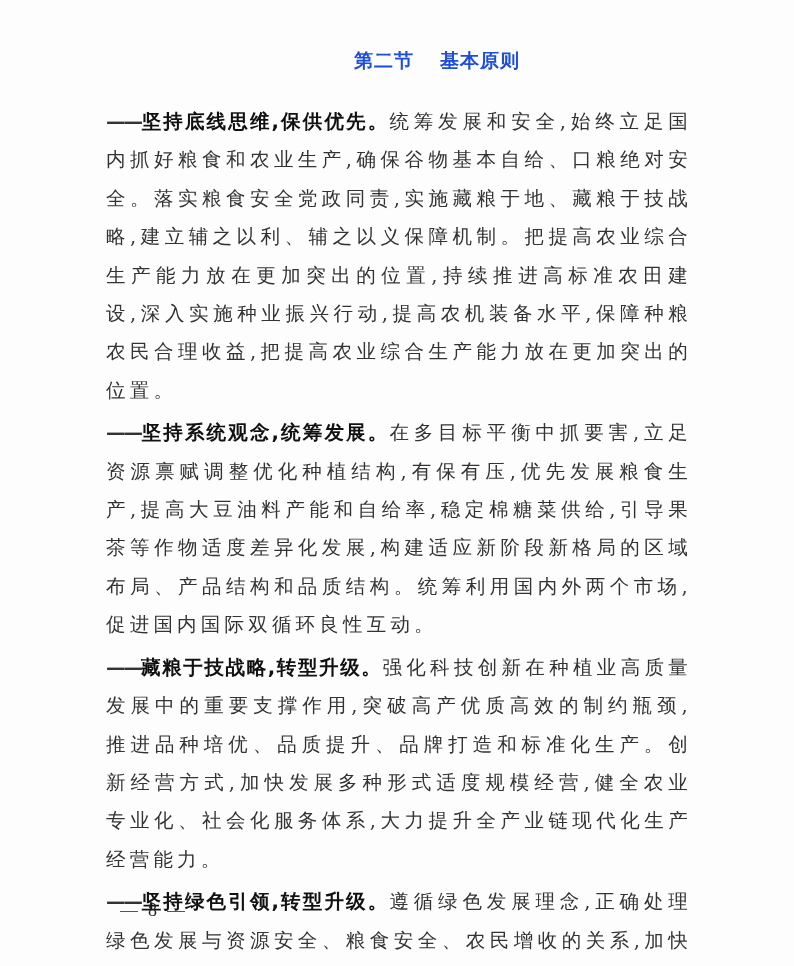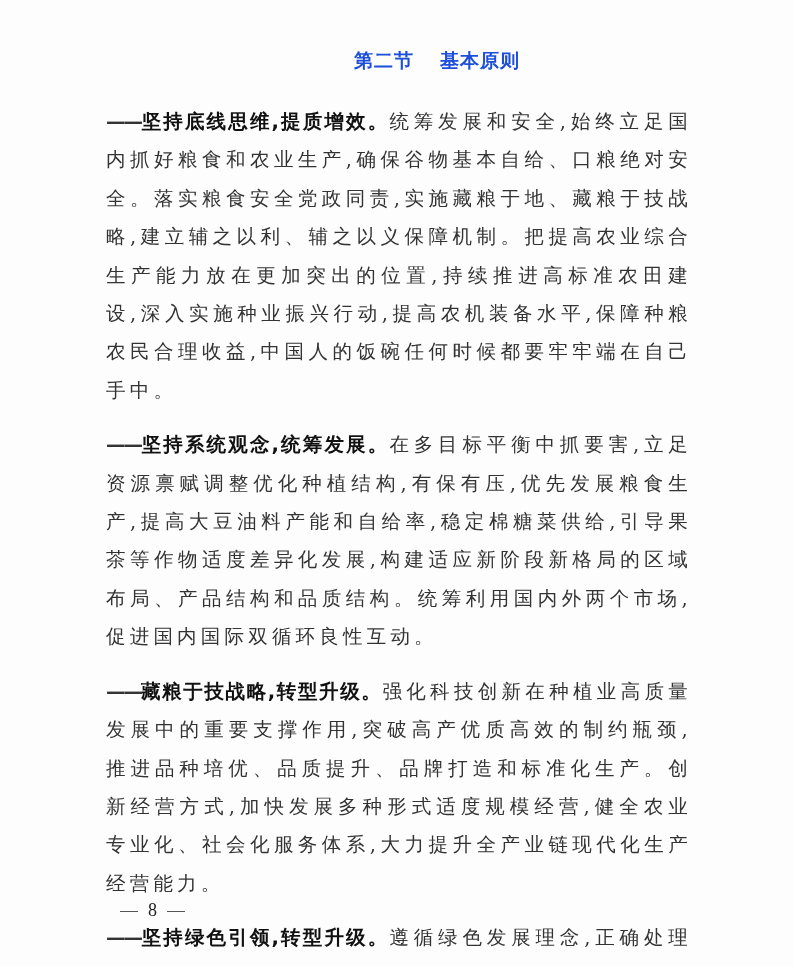--- a/index.html
+++ b/index.html
@@ -9,38 +9,38 @@
   .title { position:absolute; top:48px; left:0; width:794px; text-align:center;
            font-size:19px; font-weight:bold; color:#1d4ed8; letter-spacing:1px;
            font-family:"DejaVu Sans","Liberation Sans",sans-serif;padding-left:40px; }
   .title .gap { display:inline-block; width:26px; }
   .body { position:absolute; left:106px; top:103px; width:586px; }
   .para { margin:0; font-size:19.5px; line-height:38.4px; text-align:justify;
           text-align-last:left; letter-spacing:4.2px; color:#333; }
   .para .lead { font-weight:bold; color:#111; letter-spacing:1.5px;
                 font-family:"DejaVu Sans","Liberation Sans",sans-serif; }
   .para .dash { letter-spacing:-2px; font-weight:bold; }
-  .para + .para { margin-top:16px; }
+  .para + .para { margin-top:4px; }
   .pagenum { position:absolute; left:110px; top:900px; font-size:18px; color:#222;
              font-family:"Liberation Serif",serif; }
   .pagenum .bar { display:inline-block; width:18px; height:1px; background:#555;
                   vertical-align:middle; margin:0 10px; }
 </style>
 </head>
 <body>
 
 <div class="page">
 
   <div class="title">
     <span>第二节</span><span class="gap"></span><span>基本原则</span>
   </div>
 
   <div class="body">
     <p class="para">
-      <span class="dash">——</span><span class="lead">坚持底线思维,提质增效。</span><span>统筹发展和安全,始终立足国内抓好粮食和农业生产,确保谷物基本自给、口粮绝对安全。落实粮食安全党政同责,实施藏粮于地、藏粮于技战略,建立辅之以利、辅之以义保障机制。把提高农业综合生产能力放在更加突出的位置,持续推进高标准农田建设,深入实施种业振兴行动,提高农机装备水平,保障种粮农民合理收益,中国人的饭碗任何时候都要牢牢端在自己手中。</span>
+      <span class="dash">——</span><span class="lead">坚持底线思维,保供优先。</span><span>统筹发展和安全,始终立足国内抓好粮食和农业生产,确保谷物基本自给、口粮绝对安全。落实粮食安全党政同责,实施藏粮于地、藏粮于技战略,建立辅之以利、辅之以义保障机制。把提高农业综合生产能力放在更加突出的位置,持续推进高标准农田建设,深入实施种业振兴行动,提高农机装备水平,保障种粮农民合理收益,把提高农业综合生产能力放在更加突出的位置。</span>
     </p>
     <p class="para">
       <span class="dash">——</span><span class="lead">坚持系统观念,统筹发展。</span><span>在多目标平衡中抓要害,立足资源禀赋调整优化种植结构,有保有压,优先发展粮食生产,提高大豆油料产能和自给率,稳定棉糖菜供给,引导果茶等作物适度差异化发展,构建适应新阶段新格局的区域布局、产品结构和品质结构。统筹利用国内外两个市场,促进国内国际双循环良性互动。</span>
     </p>
     <p class="para">
       <span class="dash">——</span><span class="lead">藏粮于技战略,转型升级。</span><span>强化科技创新在种植业高质量发展中的重要支撑作用,突破高产优质高效的制约瓶颈,推进品种培优、品质提升、品牌打造和标准化生产。创新经营方式,加快发展多种形式适度规模经营,健全农业专业化、社会化服务体系,大力提升全产业链现代化生产经营能力。</span>
     </p>
     <p class="para">
       <span class="dash">——</span><span class="lead">坚持绿色引领,转型升级。</span><span>遵循绿色发展理念,正确处理绿色发展与资源安全、粮食安全、农民增收的关系,加快种植业生产方式绿色低碳转型,提高水肥药利用效率,推行轮作休耕等绿色</span>
     </p>

